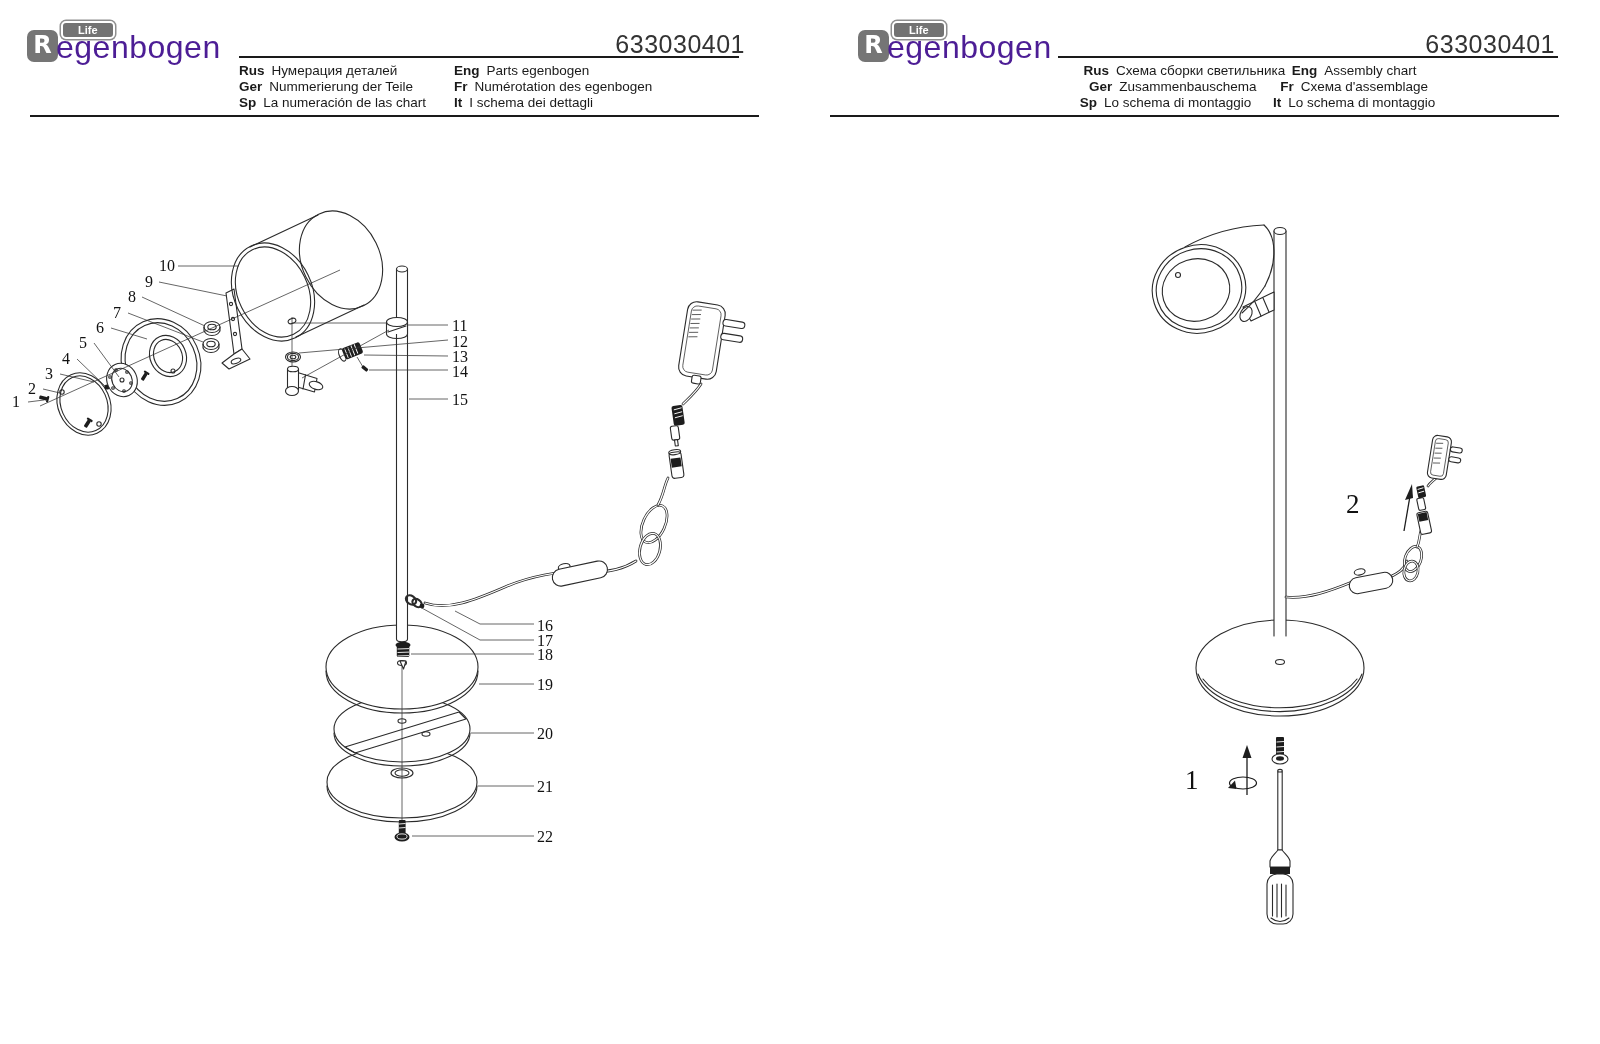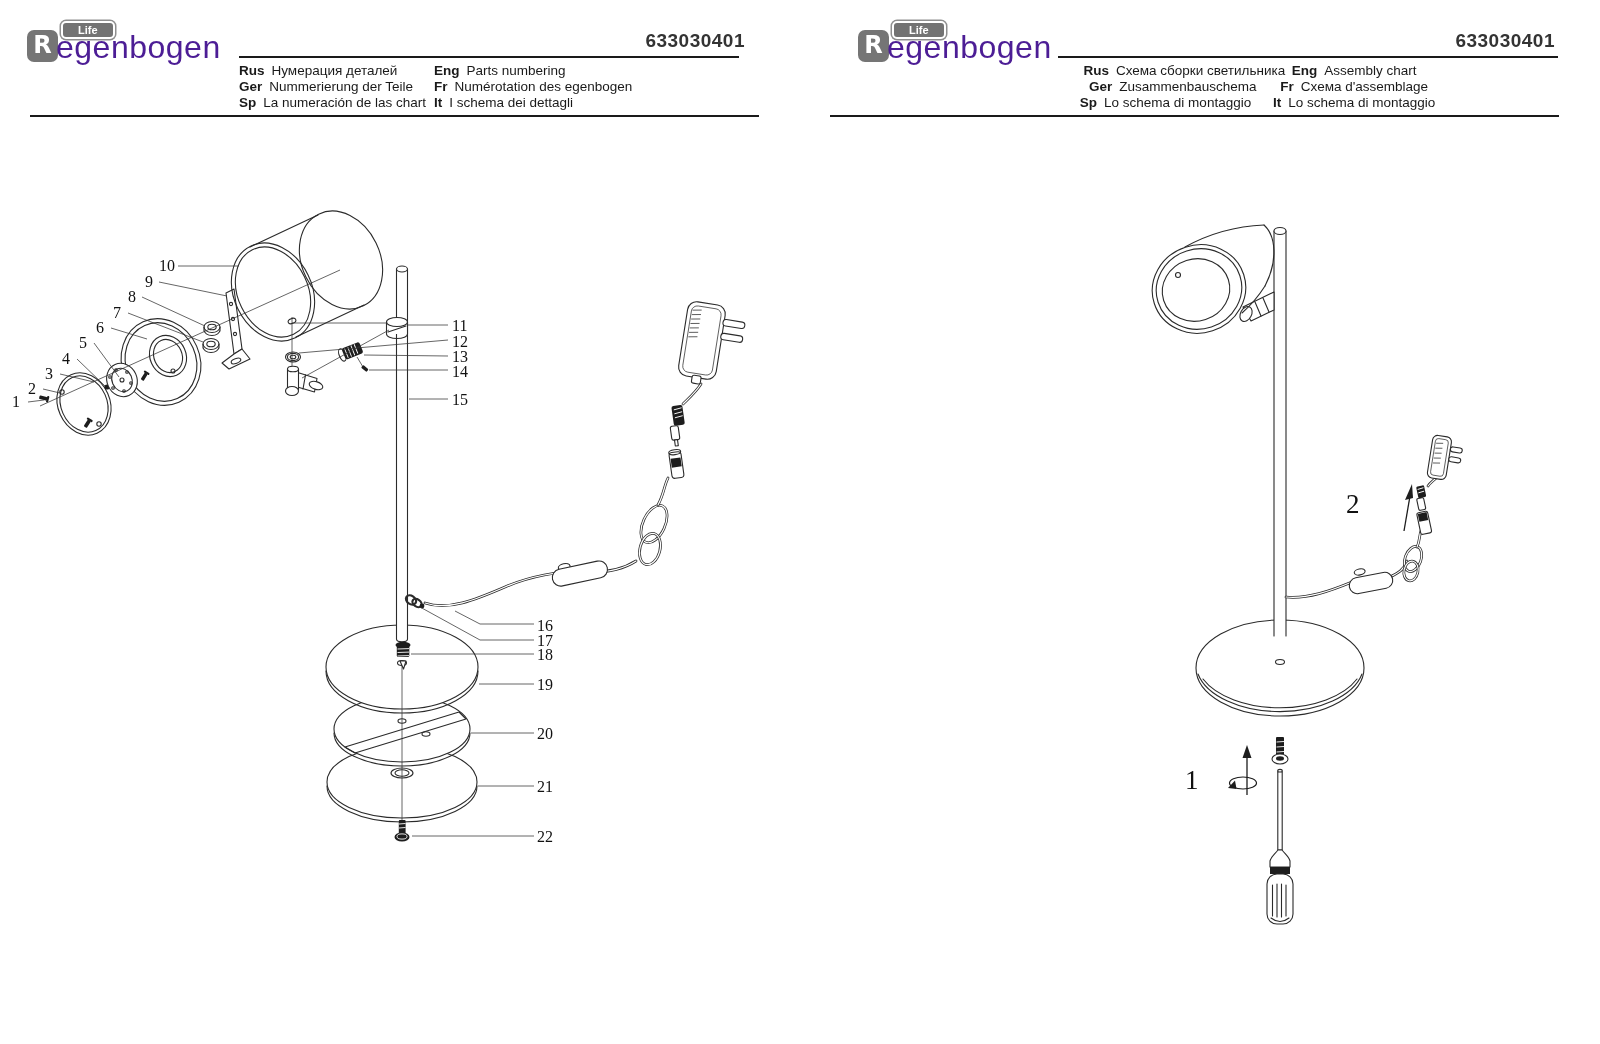--- a/index.html
+++ b/index.html
@@ -14,30 +14,30 @@
   .mark{position:absolute;left:0;top:3px;width:31px;height:32px;background:#757575;
         border-radius:7px;color:#fff;font-size:24px;font-weight:bold;text-align:center;
         line-height:31px;font-family:"DejaVu Sans",sans-serif;}
   .word{position:absolute;left:29px;top:2px;font-size:32px;color:#4c1d95;
         letter-spacing:0.5px;white-space:nowrap;}
   .life{position:absolute;left:34px;top:-6px;background:#737373;color:#fff;
         border:2px solid #fff;box-shadow:0 0 0 1.5px #8f8f8f;border-radius:5px;
         font-size:11px;font-weight:bold;padding:0 15px;line-height:14px;}
 
   
-  .model{position:absolute;top:30px;font-size:19px;color:#333;letter-spacing:0.5px;font-weight:bold;}
+  .model{position:absolute;top:30px;font-size:25px;color:#333;letter-spacing:0.5px;}
   #page-left .model{right:55px;} #page-right .model{right:45px;}
   .rule-top{position:absolute;top:56px;height:2px;background:#1a1a1a;}
   #page-left .rule-top{left:239px;width:500px;}
   #page-right .rule-top{left:258px;width:500px;}
   .rule-bottom{position:absolute;top:115px;left:30px;width:729px;height:2.4px;background:#1a1a1a;}
   .langs{position:absolute;top:63px;font-size:13.5px;line-height:16px;color:#1a1a1a;white-space:nowrap;}
   #page-left .langs{left:239px;} #page-right .langs{left:258px;text-align:center;}
   .langs .c1{display:inline-block;}
-  #page-left .langs .c1{width:195px;} #page-right .langs .c1{width:215px;}
+  #page-left .langs .c1{width:215px;} #page-right .langs .c1{width:215px;}
   .langs b{font-weight:bold;margin-right:7px;}
 
   
   svg{position:absolute;left:0;top:0;}
   .s{stroke:#2b2b2b;stroke-width:1.1;fill:none;stroke-linecap:round;stroke-linejoin:round;}
   .sf{stroke:#2b2b2b;stroke-width:1.1;fill:#fff;stroke-linecap:round;stroke-linejoin:round;}
   .thin{stroke:#333;stroke-width:0.75;fill:none;}
   .dk{fill:#1d1d1d;stroke:none;}
   .wl{stroke:#fff;stroke-width:0.9;fill:none;}
   .th{stroke:#2b2b2b;stroke-width:2.2;fill:none;}
@@ -51,21 +51,21 @@
 
 <div class="page" id="page-left">
   <div class="brand">
     <div class="mark">R</div>
     <div class="word">egenbogen</div>
     <div class="life">Life</div>
   </div>
   <div class="model">633030401</div>
   <div class="rule-top"></div>
   <div class="langs">
-    <div><span class="c1"><b>Rus</b><span>Нумерация деталей</span></span><span class="c2"><b>Eng</b><span>Parts numbering</span></span></div>
+    <div><span class="c1"><b>Rus</b><span>Нумерация деталей</span></span><span class="c2"><b>Eng</b><span>Parts egenbogen</span></span></div>
     <div><span class="c1"><b>Ger</b><span>Nummerierung der Teile</span></span><span class="c2"><b>Fr</b><span>Numérotation des egenbogen</span></span></div>
     <div><span class="c1"><b>Sp</b><span>La numeración de las chart</span></span><span class="c2"><b>It</b><span>I schema dei dettagli</span></span></div>
   </div>
   <div class="rule-bottom"></div>
 
   <svg width="800" height="1044" viewBox="0 0 800 1044">
 
     <g>
       <ellipse class="sf" cx="402" cy="782" rx="75" ry="36"></ellipse>
       <path class="s" d="M327,786 A75,36 0 0 0 477,786"></path>

